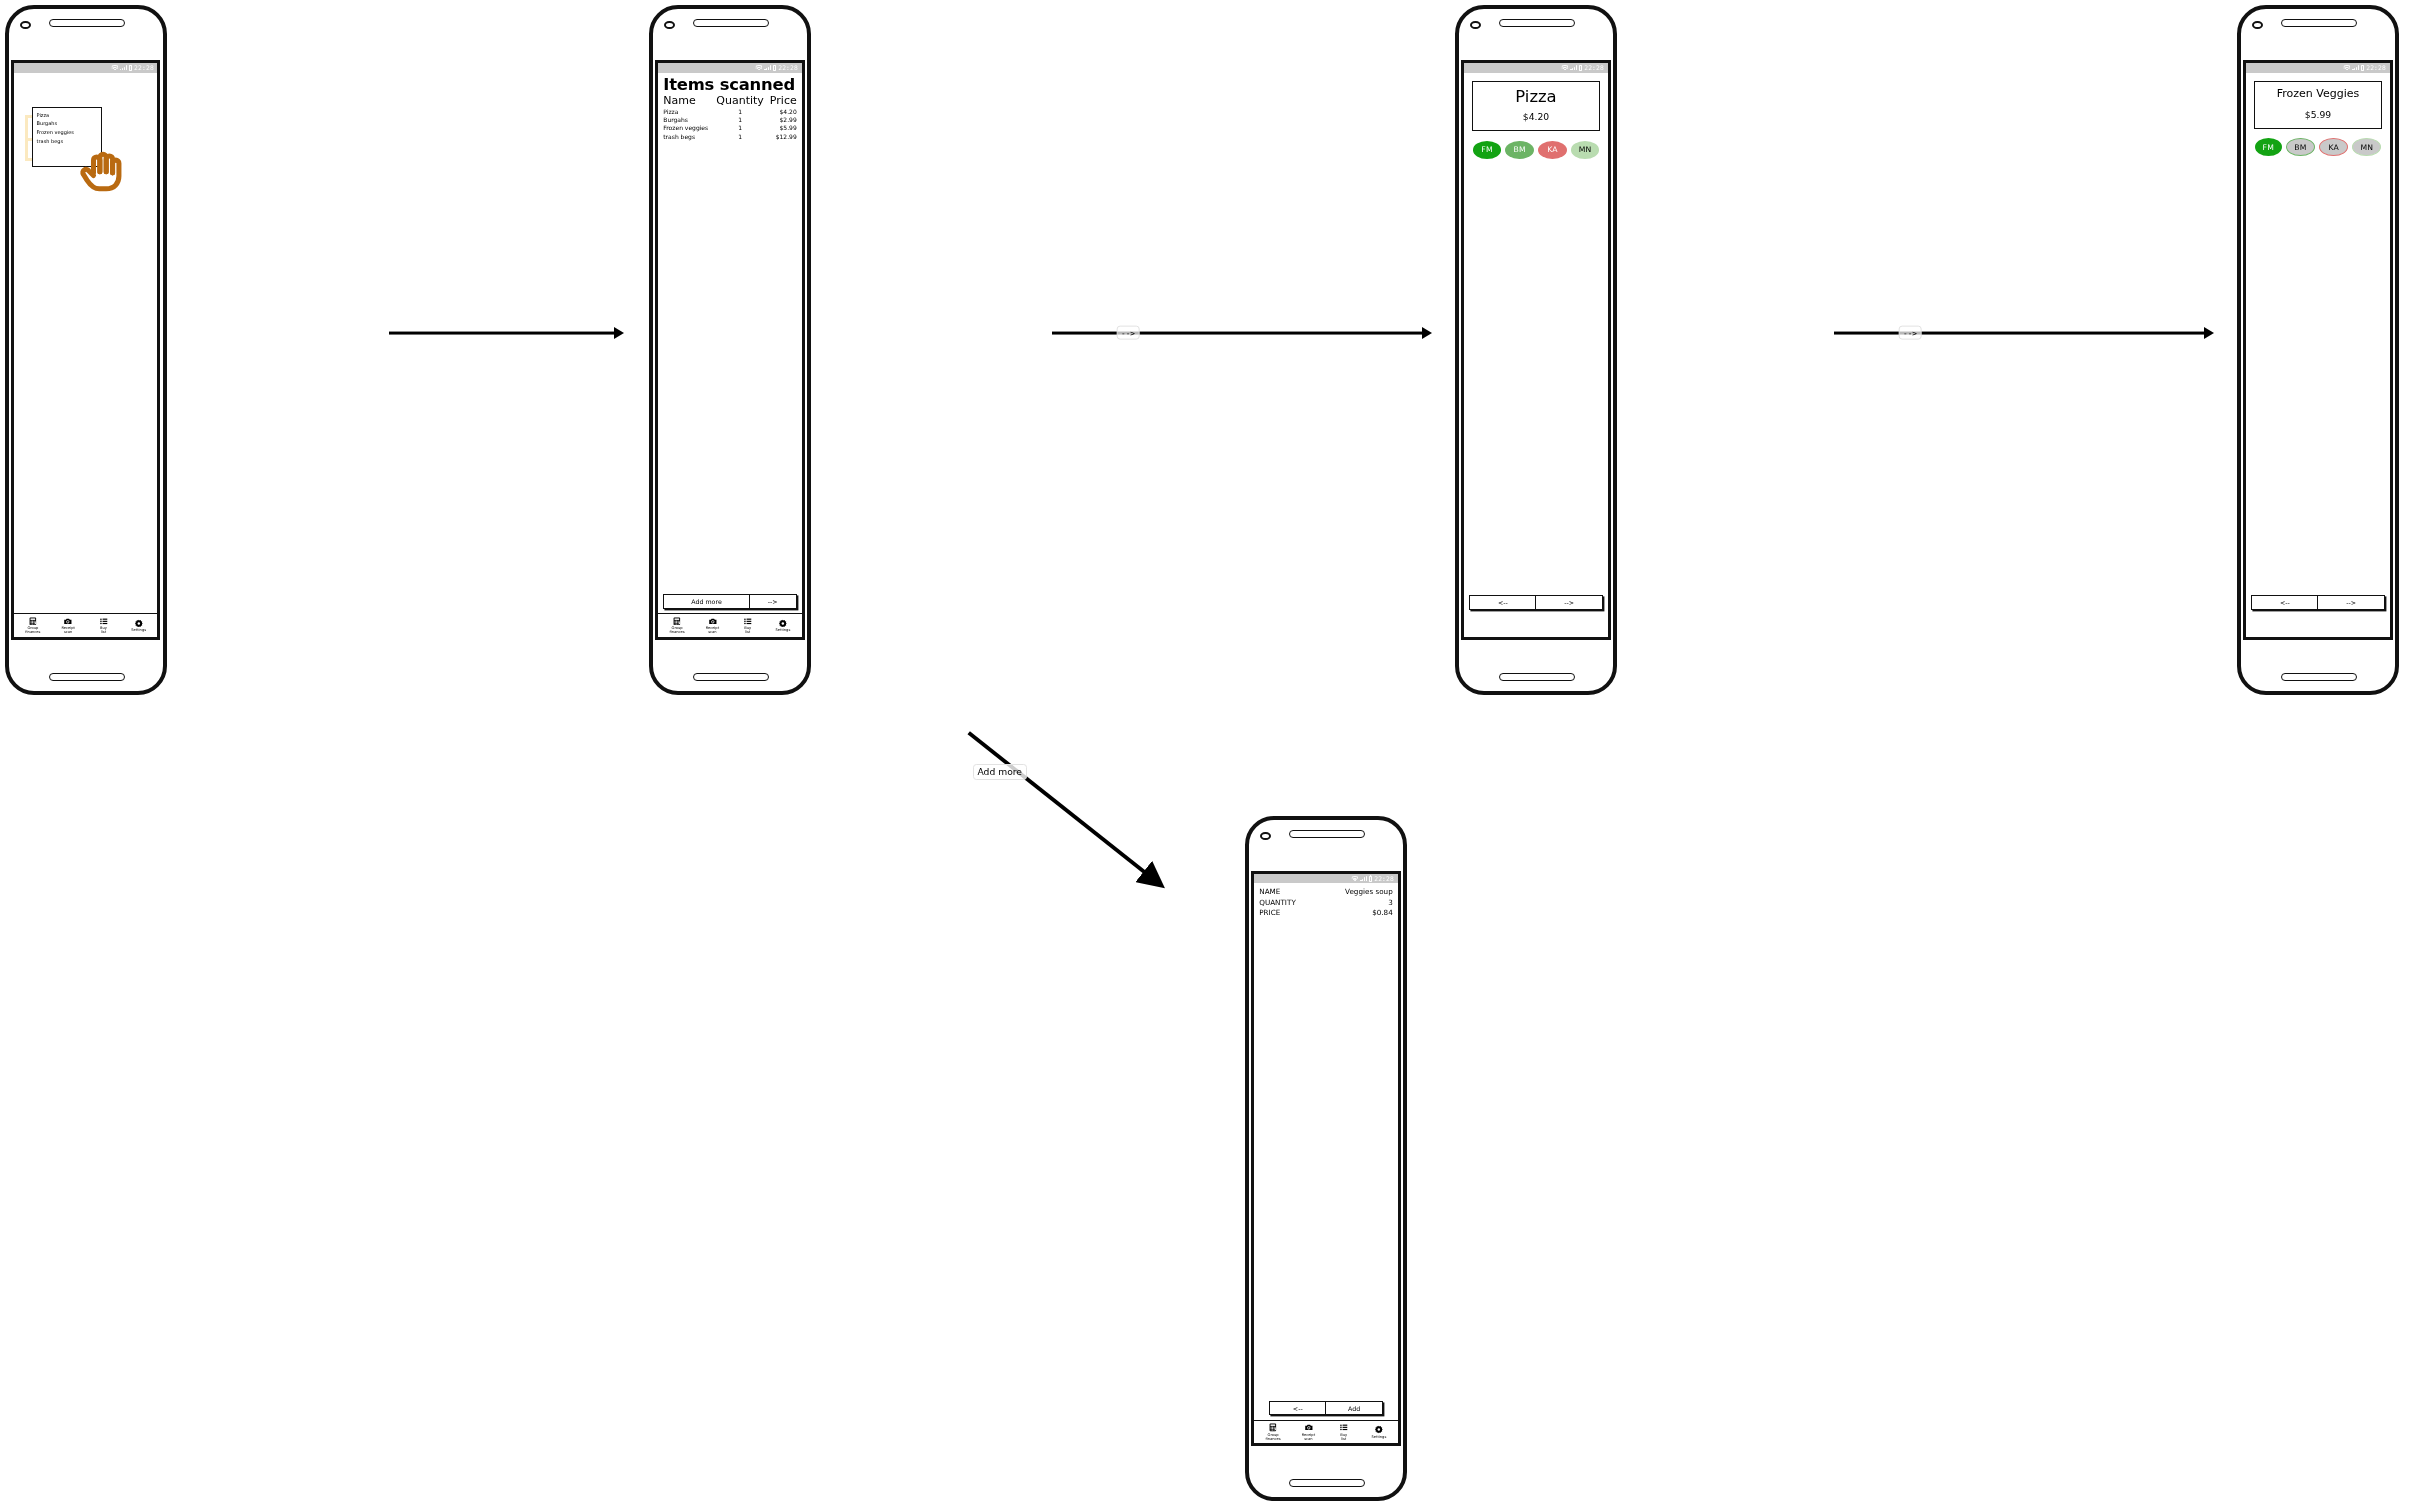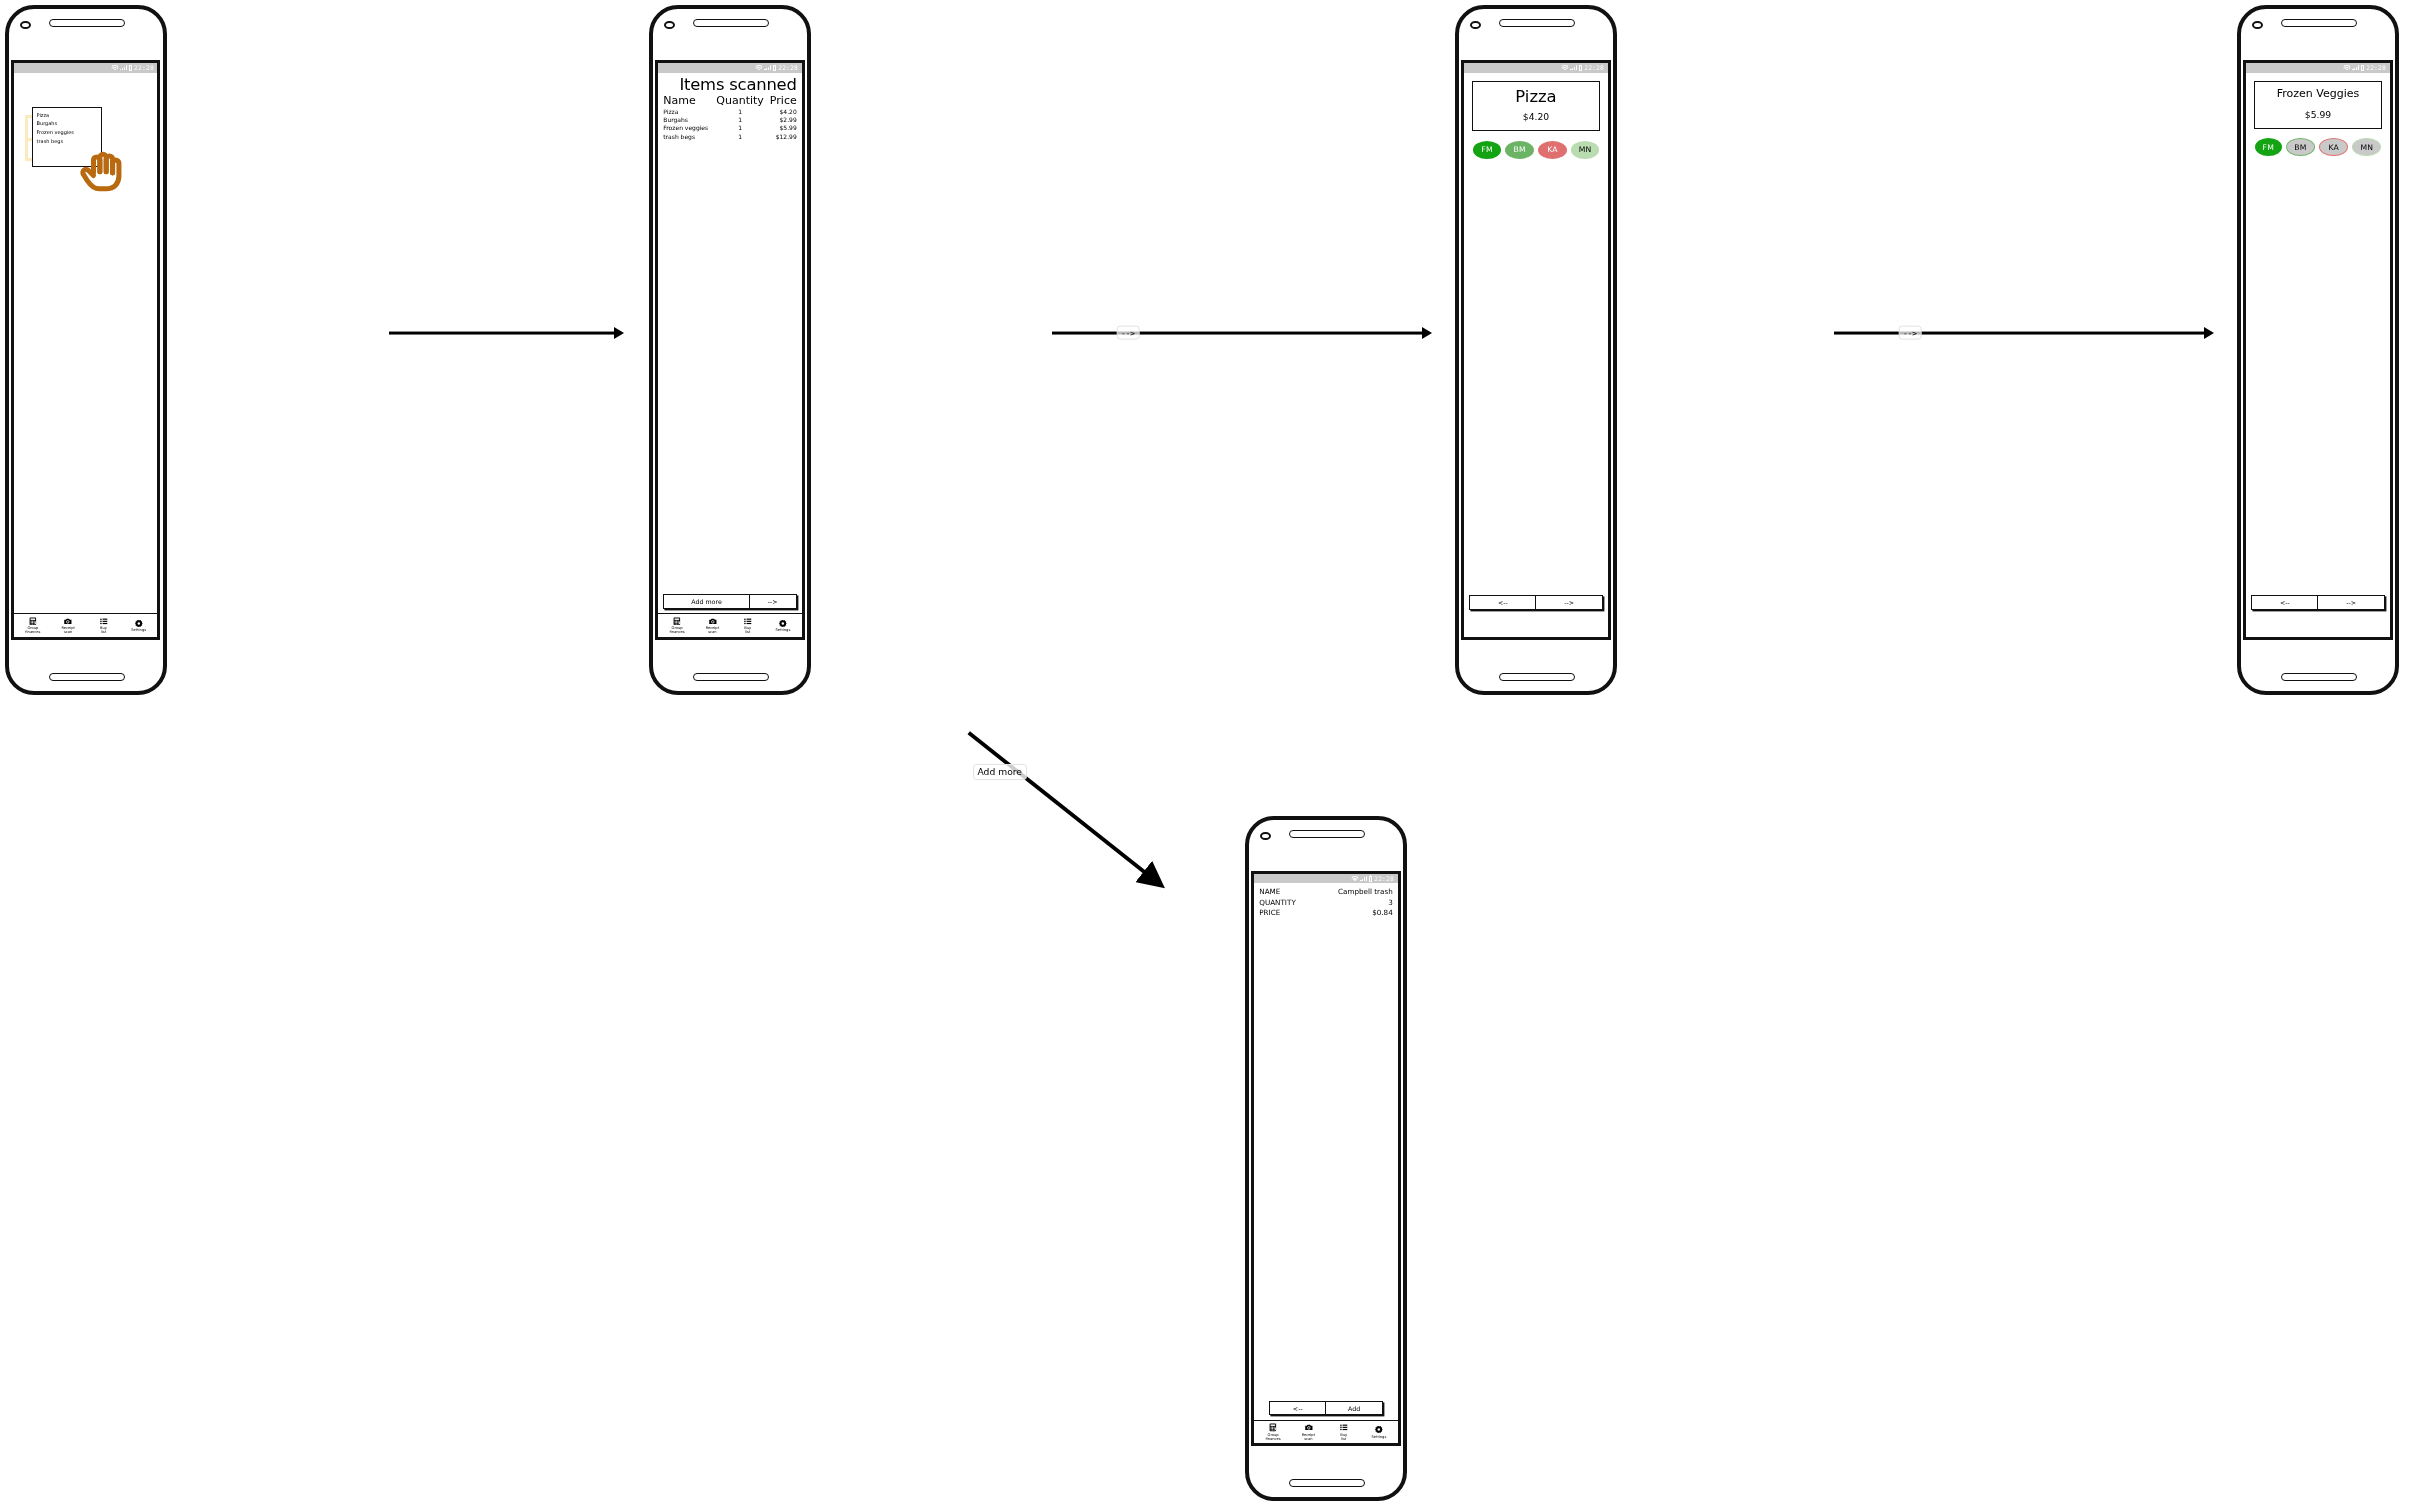--- a/index.html
+++ b/index.html
@@ -53,21 +53,21 @@
   .sb-sig span:nth-child(4){height:5.3px;}
   .sb-batt{width:3.4px;height:5.8px;border:0.8px solid #fff;border-radius:0.7px;position:relative;box-sizing:border-box;}
   .sb-batt:after{content:"";position:absolute;left:50%;top:-1.4px;transform:translateX(-50%);
     width:1.7px;height:1px;background:#fff;}
   .sb-time{color:#fff;font-size:6.3px;letter-spacing:0.2px;font-family:"DejaVu Sans Mono","Liberation Mono",monospace;}
 
   
   .screen-body{flex:1 1 auto;position:relative;display:flex;flex-direction:column;padding:0 4.8px;box-sizing:border-box;}
 
   .scr-title{
-    text-align:right;font-size:16.4px;font-weight:400;color:#000;
+    text-align:left;font-size:16.4px;font-weight:700;color:#000;
     margin:2.9px 0 1px;letter-spacing:-0.2px;line-height:1.05;
   }
 
   
   .tbl{width:100%;border-collapse:collapse;}
   .tbl th{font-weight:400;font-size:11px;padding:0 0 1.4px;color:#000;}
   .tbl td{font-size:6px;color:#000;padding:0.2px 0;line-height:1.28;}
   .t-name{text-align:left;}
   .t-qty{text-align:center;}
   .t-price{text-align:right;}
@@ -466,21 +466,21 @@
             <span></span>
             <span></span>
           </span>
         <span class="sb-batt"></span>
         <span class="sb-time">22:28</span>
       </div>
 
       <div class="screen-body" style="padding-top:3.9px;">
         <div class="kv">
           <span>NAME</span>
-          <span>Campbell trash</span>
+          <span>Veggies soup</span>
         </div>
         <div class="kv">
           <span>QUANTITY</span>
           <span>3</span>
         </div>
         <div class="kv">
           <span>PRICE</span>
           <span>$0.84</span>
         </div>
 

